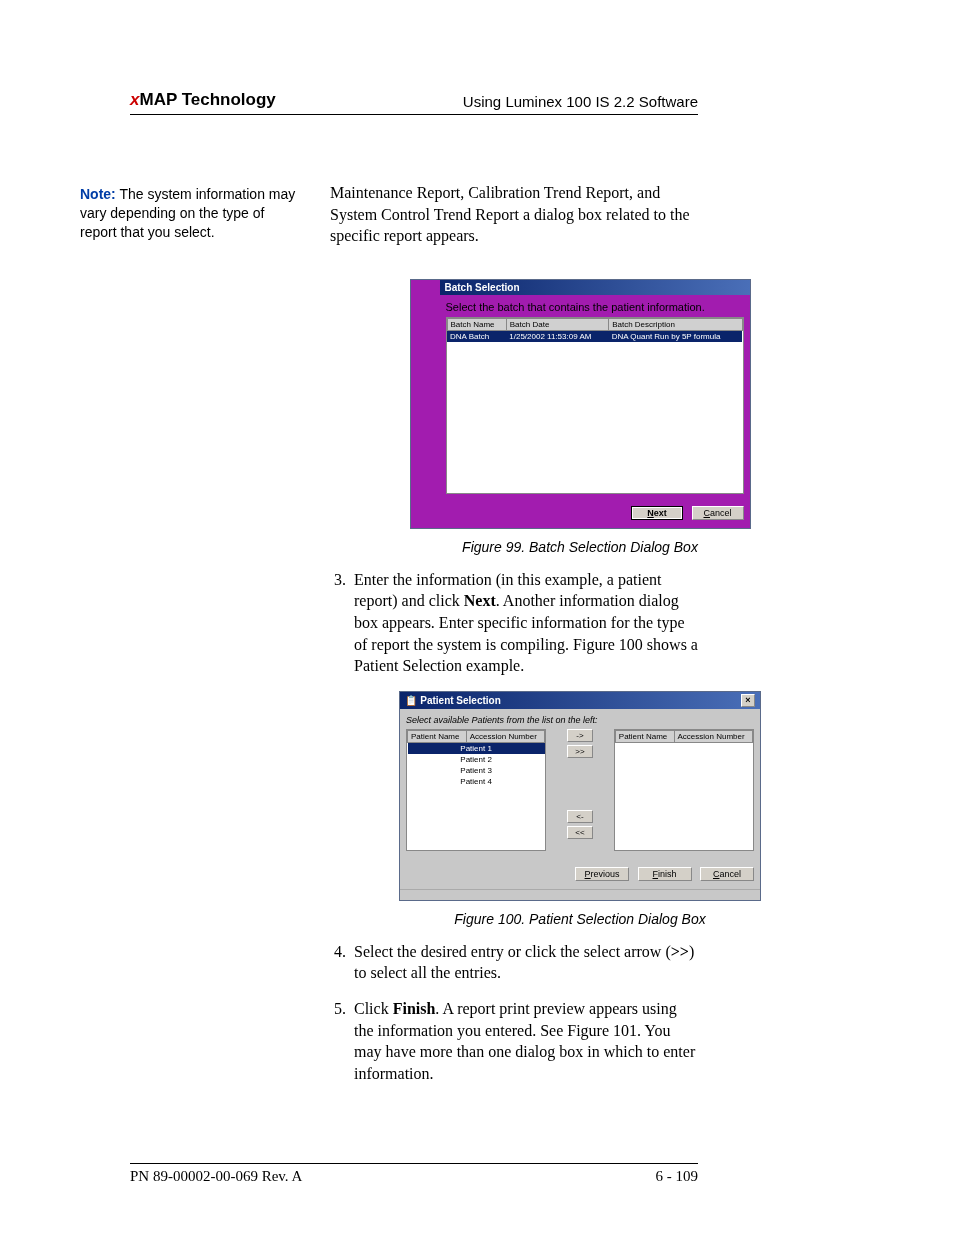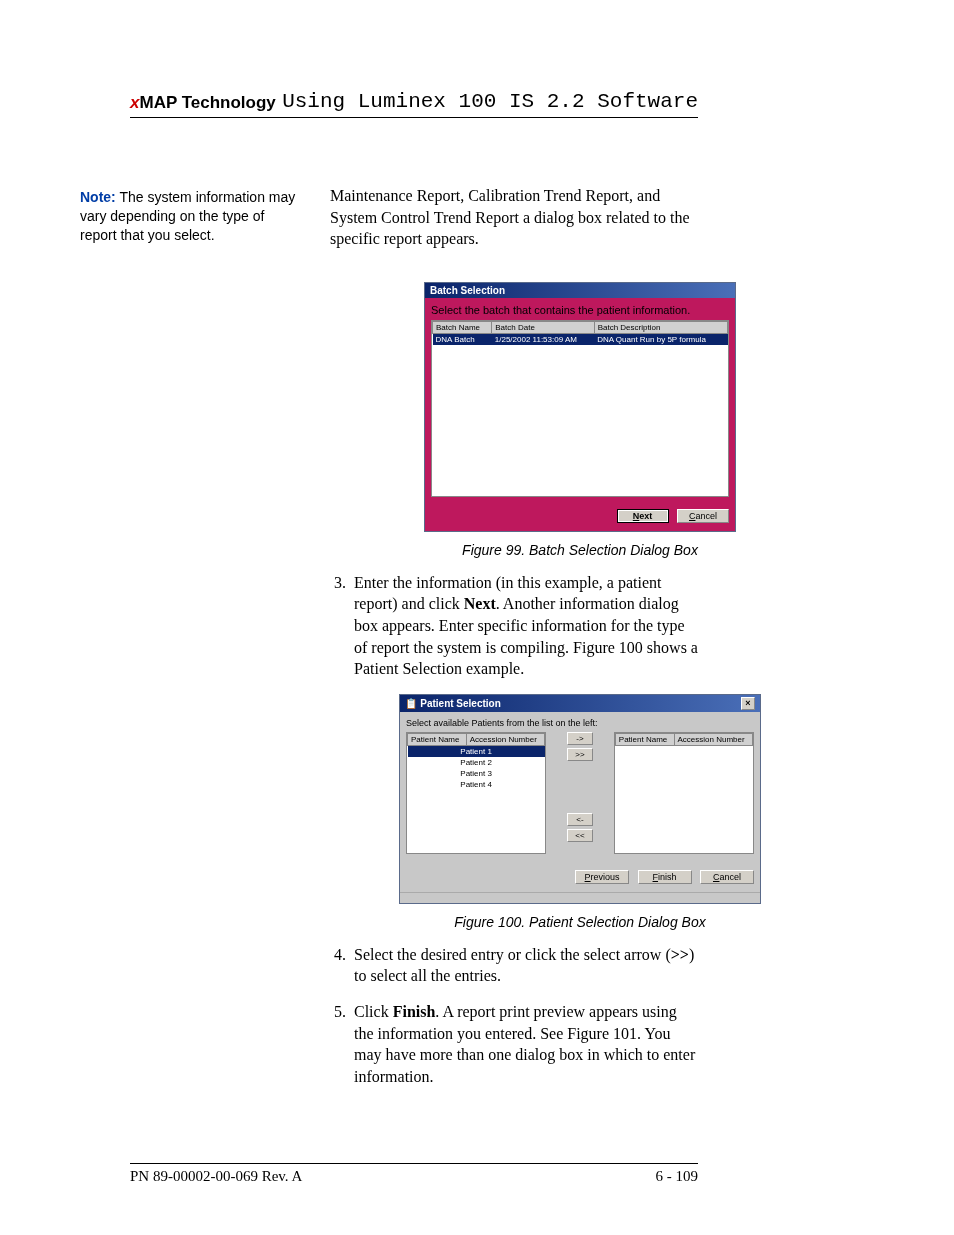--- a/index.html
+++ b/index.html
@@ -28,22 +28,22 @@
   .hdr-left {
     font-family: Arial, Helvetica, sans-serif;
     font-weight: bold;
     font-size: 17px;
   }
   .hdr-left .x {
     color: #c00;
     font-style: italic;
   }
   .hdr-right {
-    font-family: Liberation Mono, monospace;
-    font-size: 21px;
+    font-family: Liberation Sans, sans-serif;
+    font-size: 15px;
   }
   .two-col {
     display: flex;
     gap: 30px;
     margin-bottom: 20px;
   }
   .side-note {
     width: 220px;
     flex: none;
     font-family: Arial, Helvetica, sans-serif;
@@ -78,24 +78,25 @@
     margin: 0 0 0 240px;
     padding-left: 30px;
     font-size: 16px;
     line-height: 1.35;
   }
   ol.steps > li { margin-bottom: 14px; padding-left: 4px; }
 
   
   .dlg {
     border: 1px solid #5a6a8a;
-    background: #be185d;
+    background: #a21caf;
     width: 310px;
     margin: 0 auto;
     font-family: Tahoma, Arial, sans-serif;
+    padding-left: 29px;
   }
   .dlg .titlebar {
     background: linear-gradient(to right, #0a246a, #4a6fb8);
     color: #fff;
     font-size: 10px;
     font-weight: bold;
     padding: 2px 5px;
   }
   .dlg .instr {
     font-size: 11px;
@@ -165,21 +166,21 @@
     width: 12px; height: 11px;
     background: #d4d0c8;
     color: #000;
     font-size: 9px;
     line-height: 11px;
     text-align: center;
     border: 1px solid #888;
     border-top-color:#fff; border-left-color:#fff;
     font-weight: bold;
   }
-  .dlg2 .instr { font-size: 9px; padding: 6px 6px 4px 6px; }
+  .dlg2 .instr { font-size: 9px; padding: 6px 6px 4px 6px; font-style: italic; }
   .dlg2 .body {
     display: flex;
     gap: 21px;
     padding: 0 6px 6px 6px;
     align-items: flex-start;
   }
   .dlg2 .listbox {
     border: 1px solid #888;
     background: #fff;
     width: 140px;

